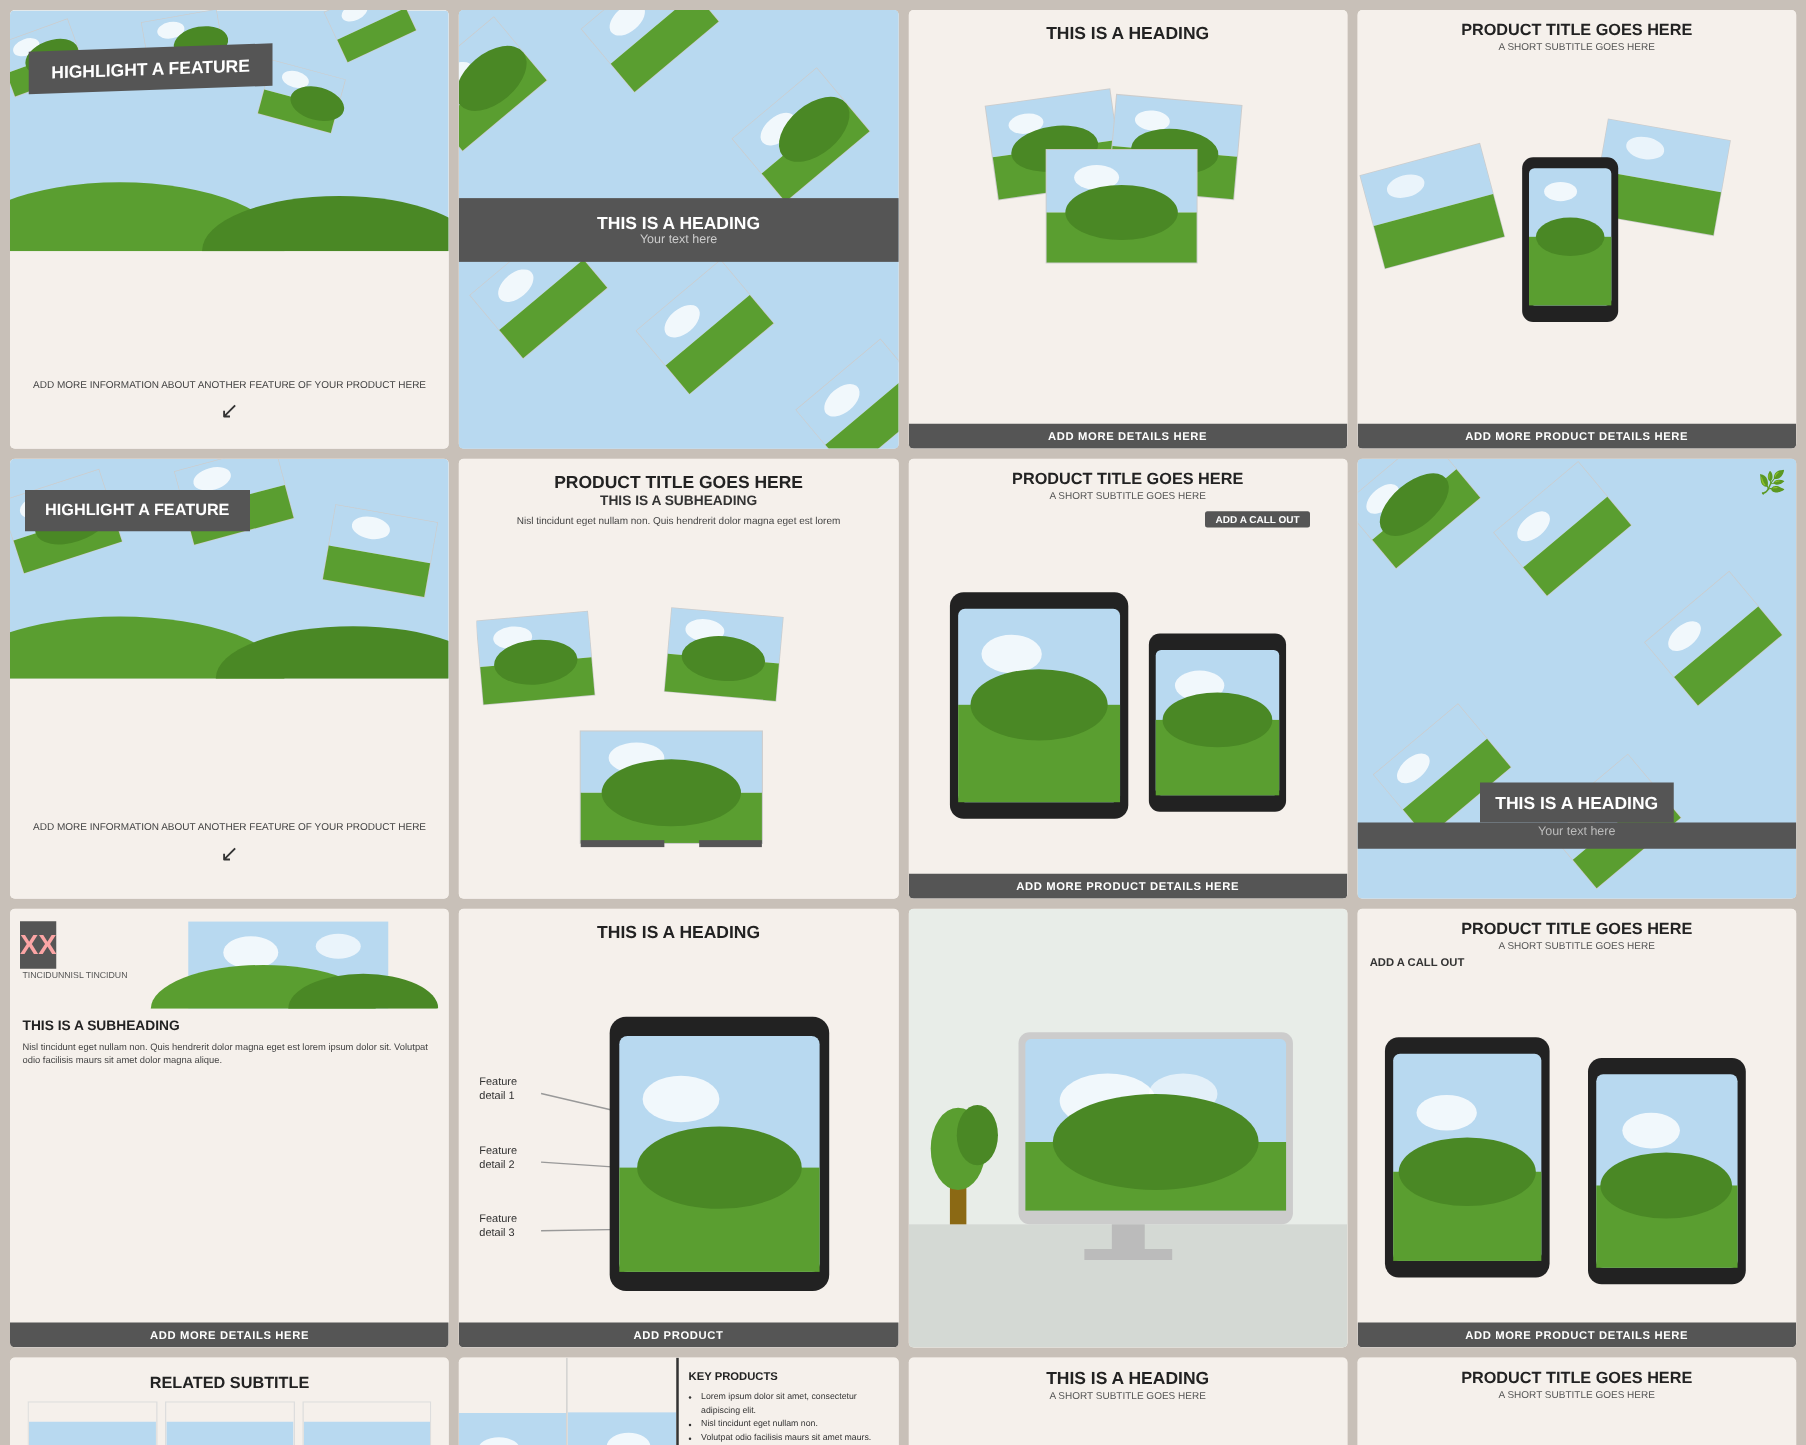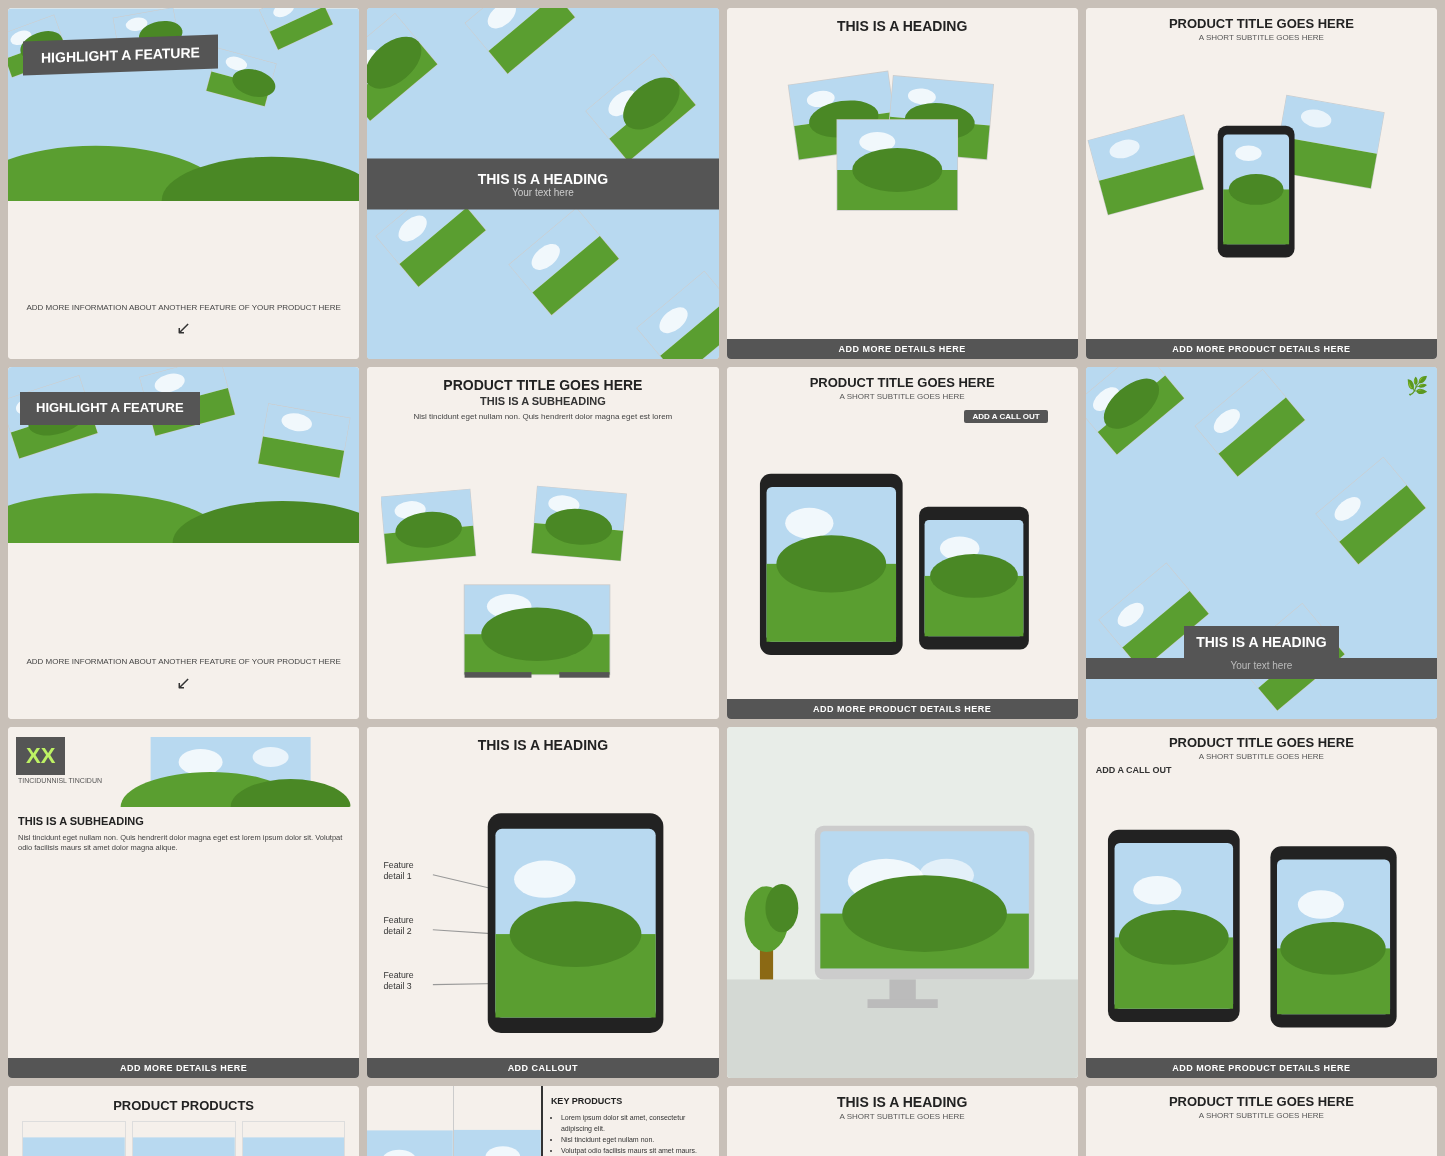--- a/index.html
+++ b/index.html
@@ -377,21 +377,21 @@
         </div>
 
         <div style="position:absolute; top:8px; right:8px; z-index:10; font-size:18px; color:#5a9e30;">🌿</div>
       </div>
     </div>
 
     <div class="card">
       <div class="card-inner" style="background:#f5f0eb; display:flex; flex-direction:column; padding:0;">
         <div style="display:flex; align-items:flex-start; padding:10px 8px 4px;">
           <div>
-            <div style="background:#555; color:#bef264; font-size:22px; font-weight:bold; padding:6px 10px; display:inline-block;">XX</div>
+            <div style="background:#555; color:#fca5a5; font-size:22px; font-weight:bold; padding:6px 0; display:inline-block;">XX</div>
             <div style="font-size:7px; color:#555; margin-top:2px; padding-left:2px;">TINCIDUNNISL TINCIDUN</div>
           </div>
 
           <div style="flex:1; margin-left:8px; overflow:hidden; height:70px; border-radius:2px;">
             <svg width="100%" height="100%" viewBox="0 0 160 70">
               <rect width="160" height="70" fill="#b8d9f0"></rect>
               <ellipse cx="50" cy="25" rx="22" ry="13" fill="white" opacity="0.8"></ellipse>
               <ellipse cx="120" cy="20" rx="18" ry="10" fill="white" opacity="0.7"></ellipse>
               <ellipse cx="60" cy="70" rx="90" ry="35" fill="#5a9e30"></ellipse>
               <ellipse cx="140" cy="70" rx="60" ry="28" fill="#4a8825"></ellipse>
@@ -420,21 +420,21 @@
             <text x="15" y="180" font-size="8" fill="#333">detail 3</text>
             <line x1="60" y1="176" x2="120" y2="175" stroke="#999" stroke-width="1"></line>
 
             <rect x="110" y="20" width="160" height="200" rx="12" ry="12" fill="#222"></rect>
             <rect x="117" y="34" width="146" height="172" rx="6" ry="6" fill="#b8d9f0"></rect>
             <ellipse cx="162" cy="80" rx="28" ry="17" fill="white" opacity="0.8"></ellipse>
             <rect x="117" y="130" width="146" height="76" fill="#5a9e30"></rect>
             <ellipse cx="190" cy="130" rx="60" ry="30" fill="#4a8825"></ellipse>
           </svg>
         </div>
-        <div class="footer-bar">ADD CALLOUT</div>
+        <div class="footer-bar">ADD PRODUCT</div>
       </div>
     </div>
 
     <div class="card">
       <div class="card-inner" style="background:#e8ede8; position:relative; overflow:hidden;">
 
         <svg width="100%" height="100%" viewBox="0 0 320 320" style="position:absolute;top:0;left:0;">
 
           <rect width="320" height="320" fill="#e8ede8"></rect>
           <rect x="0" y="230" width="320" height="90" fill="#d4d9d4"></rect>
@@ -476,21 +476,21 @@
             <rect x="174" y="118" width="103" height="60" fill="#5a9e30"></rect>
             <ellipse cx="225" cy="118" rx="48" ry="24" fill="#4a8825"></ellipse>
           </svg>
         </div>
         <div class="footer-bar">ADD MORE PRODUCT DETAILS HERE</div>
       </div>
     </div>
 
     <div class="card">
       <div class="card-inner" style="background:#f5f0eb; display:flex; flex-direction:column; padding:12px 14px 0;">
-        <div style="font-size:13px; font-weight:bold; color:#222; text-align:center; margin-bottom:8px;">PRODUCT PRODUCTS</div>
+        <div style="font-size:13px; font-weight:bold; color:#222; text-align:center; margin-bottom:8px;">RELATED SUBTITLE</div>
 
         <div style="display:flex; gap:6px; margin-bottom:10px; flex:1; max-height:160px; overflow:hidden;">
           <div style="flex:1; overflow:hidden; border:1px solid #ddd;">
             <svg width="100%" height="100%" viewBox="0 0 80 100">
               <rect width="80" height="100" fill="#b8d9f0"></rect>
               <ellipse cx="30" cy="35" rx="18" ry="11" fill="white" opacity="0.8"></ellipse>
               <rect x="0" y="65" width="80" height="35" fill="#5a9e30"></rect>
               <ellipse cx="50" cy="65" rx="38" ry="20" fill="#4a8825"></ellipse>
             </svg>
           </div>

